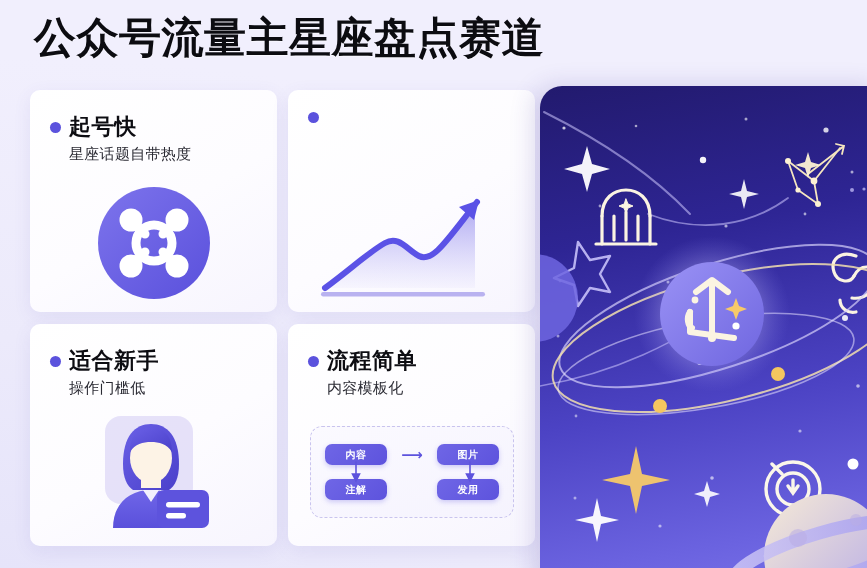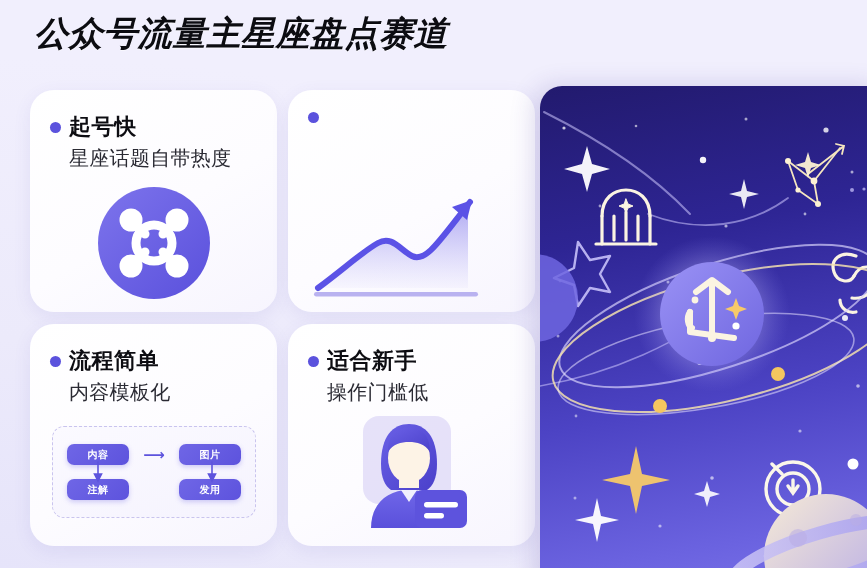--- a/index.html
+++ b/index.html
@@ -12,45 +12,45 @@
   .poster{
     position:relative;width:867px;height:568px;
     background:
       radial-gradient(120% 90% at 0% 100%, #e6e4fa 0%, #eceafb 45%, #f1effd 100%),
       linear-gradient(160deg,#f3f2fe 0%,#e9e7fa 60%,#e6e3f9 100%);
     overflow:hidden;
   }
   
   .title{
     position:absolute;left:34px;top:14px;
-    font-size:34px;line-height:1.12;font-weight:700;
+    font-size:42px;line-height:1.12;font-weight:700;
     letter-spacing:0.5px;color:#0c0c11;
     white-space:nowrap;
     text-shadow:0 1px 0 rgba(255,255,255,.5);
-    font-style:italic;
   }
   
   .cards{
     position:absolute;left:30px;top:90px;
     width:500px;height:462px;
     display:grid;grid-template-columns:247px 247px;grid-template-rows:222px 222px;
     gap:12px 11px;
   }
   .card{
-    position:relative;border-radius:24px;
+    position:relative;border-radius:10px;
     background:linear-gradient(150deg,#ffffff 0%,#fdfcff 55%,#f7f5fe 100%);
     box-shadow:0 5px 18px rgba(92,80,180,.09);
     overflow:hidden;
+    text-align:right;
   }
   .card-head{position:absolute;left:20px;top:22px;display:flex;align-items:center;gap:8px;}
   .dot{width:11px;height:11px;border-radius:50%;background:#5b52dd;flex:0 0 auto;}
   .card-title{font-size:22px;font-weight:700;color:#0d0d12;letter-spacing:.5px;white-space:nowrap;}
   .card-sub{
     position:absolute;left:39px;top:55px;
-    font-size:20px;font-weight:500;color:#2a2a33;white-space:nowrap;letter-spacing:.3px;
+    font-size:15px;font-weight:500;color:#2a2a33;white-space:nowrap;letter-spacing:.3px;
   }
   .card-art{position:absolute;left:0;right:0;bottom:0;top:88px;}
 
   
   .hub-wrap{position:absolute;left:0;right:0;top:6px;display:flex;justify-content:center;}
   
   .chart-wrap{position:absolute;left:12px;right:6px;top:2px;}
   
   .flow{
     position:absolute;left:22px;top:14px;width:204px;height:92px;
@@ -132,56 +132,20 @@
             <defs>
               <linearGradient id="fillg" x1="0" y1="0" x2="0" y2="1">
                 <stop offset="0" stop-color="#6f66e6" stop-opacity=".55"></stop>
                 <stop offset="1" stop-color="#9a93f2" stop-opacity=".05"></stop>
               </linearGradient>
             </defs>
             <path d="M18 108 C45 88 62 72 78 63 C92 55 100 70 112 76 C126 83 140 60 168 26 L168 108 Z" fill="url(#fillg)"></path>
             <path d="M18 108 C45 88 62 72 78 63 C92 55 100 70 112 76 C126 83 140 60 170 22" fill="none" stroke="#5b52e6" stroke-width="6" stroke-linecap="round" stroke-linejoin="round"></path>
             <path d="M172 20 L152 27 L167 40 Z" fill="#5b52e6"></path>
             <rect x="14" y="112" width="164" height="4.5" rx="2.2" fill="#b9b2f0"></rect>
-          </svg>
-        </div>
-      </div>
-    </div>
-
-    <div class="card">
-      <div class="card-head">
-        <span class="dot"></span>
-        <span class="card-title">流程简单</span>
-      </div>
-      <div class="card-sub">内容模板化</div>
-      <div class="card-art">
-        <div class="flow">
-          <div class="flow-cell">
-            <span class="chip">内容</span>
-          </div>
-          <div class="flow-cell">
-            <span class="arrow-h">⟶</span>
-          </div>
-          <div class="flow-cell">
-            <span class="chip">图片</span>
-          </div>
-          <div class="flow-cell">
-            <span class="chip">注解</span>
-          </div>
-          <div class="flow-cell"></div>
-          <div class="flow-cell">
-            <span class="chip">发用</span>
-          </div>
-          <svg style="position:absolute;left:0;top:0;pointer-events:none" width="204" height="92" viewBox="0 0 204 92">
-            <g stroke="#5d53dd" stroke-width="1.6" stroke-linecap="round" fill="#5d53dd">
-              <line x1="45" y1="35" x2="45" y2="50"></line>
-              <path d="M45 54 L41.5 47 L48.5 47 Z"></path>
-              <line x1="159" y1="35" x2="159" y2="50"></line>
-              <path d="M159 54 L155.5 47 L162.5 47 Z"></path>
-            </g>
           </svg>
         </div>
       </div>
     </div>
 
     <div class="card">
       <div class="card-head">
         <span class="dot"></span>
         <span class="card-title">适合新手</span>
       </div>
@@ -207,20 +171,56 @@
             <path d="M22 116 C22 92 38 78 60 78 C82 78 98 92 98 116 L22 116 Z" fill="url(#bodyg)"></path>
             <path d="M52 78 L60 90 L68 78 Z" fill="#ffffff" opacity=".9"></path>
             <rect x="66" y="78" width="52" height="38" rx="7" fill="#5d53dd"></rect>
             <rect x="75" y="90" width="34" height="5.5" rx="2.7" fill="#ffffff"></rect>
             <rect x="75" y="101" width="20" height="5.5" rx="2.7" fill="#ffffff"></rect>
           </svg>
         </div>
       </div>
     </div>
 
+    <div class="card">
+      <div class="card-head">
+        <span class="dot"></span>
+        <span class="card-title">流程简单</span>
+      </div>
+      <div class="card-sub">内容模板化</div>
+      <div class="card-art">
+        <div class="flow">
+          <div class="flow-cell">
+            <span class="chip">内容</span>
+          </div>
+          <div class="flow-cell">
+            <span class="arrow-h">⟶</span>
+          </div>
+          <div class="flow-cell">
+            <span class="chip">图片</span>
+          </div>
+          <div class="flow-cell">
+            <span class="chip">注解</span>
+          </div>
+          <div class="flow-cell"></div>
+          <div class="flow-cell">
+            <span class="chip">发用</span>
+          </div>
+          <svg style="position:absolute;left:0;top:0;pointer-events:none" width="204" height="92" viewBox="0 0 204 92">
+            <g stroke="#5d53dd" stroke-width="1.6" stroke-linecap="round" fill="#5d53dd">
+              <line x1="45" y1="35" x2="45" y2="50"></line>
+              <path d="M45 54 L41.5 47 L48.5 47 Z"></path>
+              <line x1="159" y1="35" x2="159" y2="50"></line>
+              <path d="M159 54 L155.5 47 L162.5 47 Z"></path>
+            </g>
+          </svg>
+        </div>
+      </div>
+    </div>
+
   </div>
 
   <div class="cosmos">
     <svg width="340" height="500" viewBox="0 0 340 500">
       <defs>
         <radialGradient id="glow" cx="50%" cy="50%" r="50%">
           <stop offset="0%" stop-color="#ffffff" stop-opacity=".95"></stop>
           <stop offset="55%" stop-color="#cfc9ff" stop-opacity=".35"></stop>
           <stop offset="100%" stop-color="#8d85f0" stop-opacity="0"></stop>
         </radialGradient>

